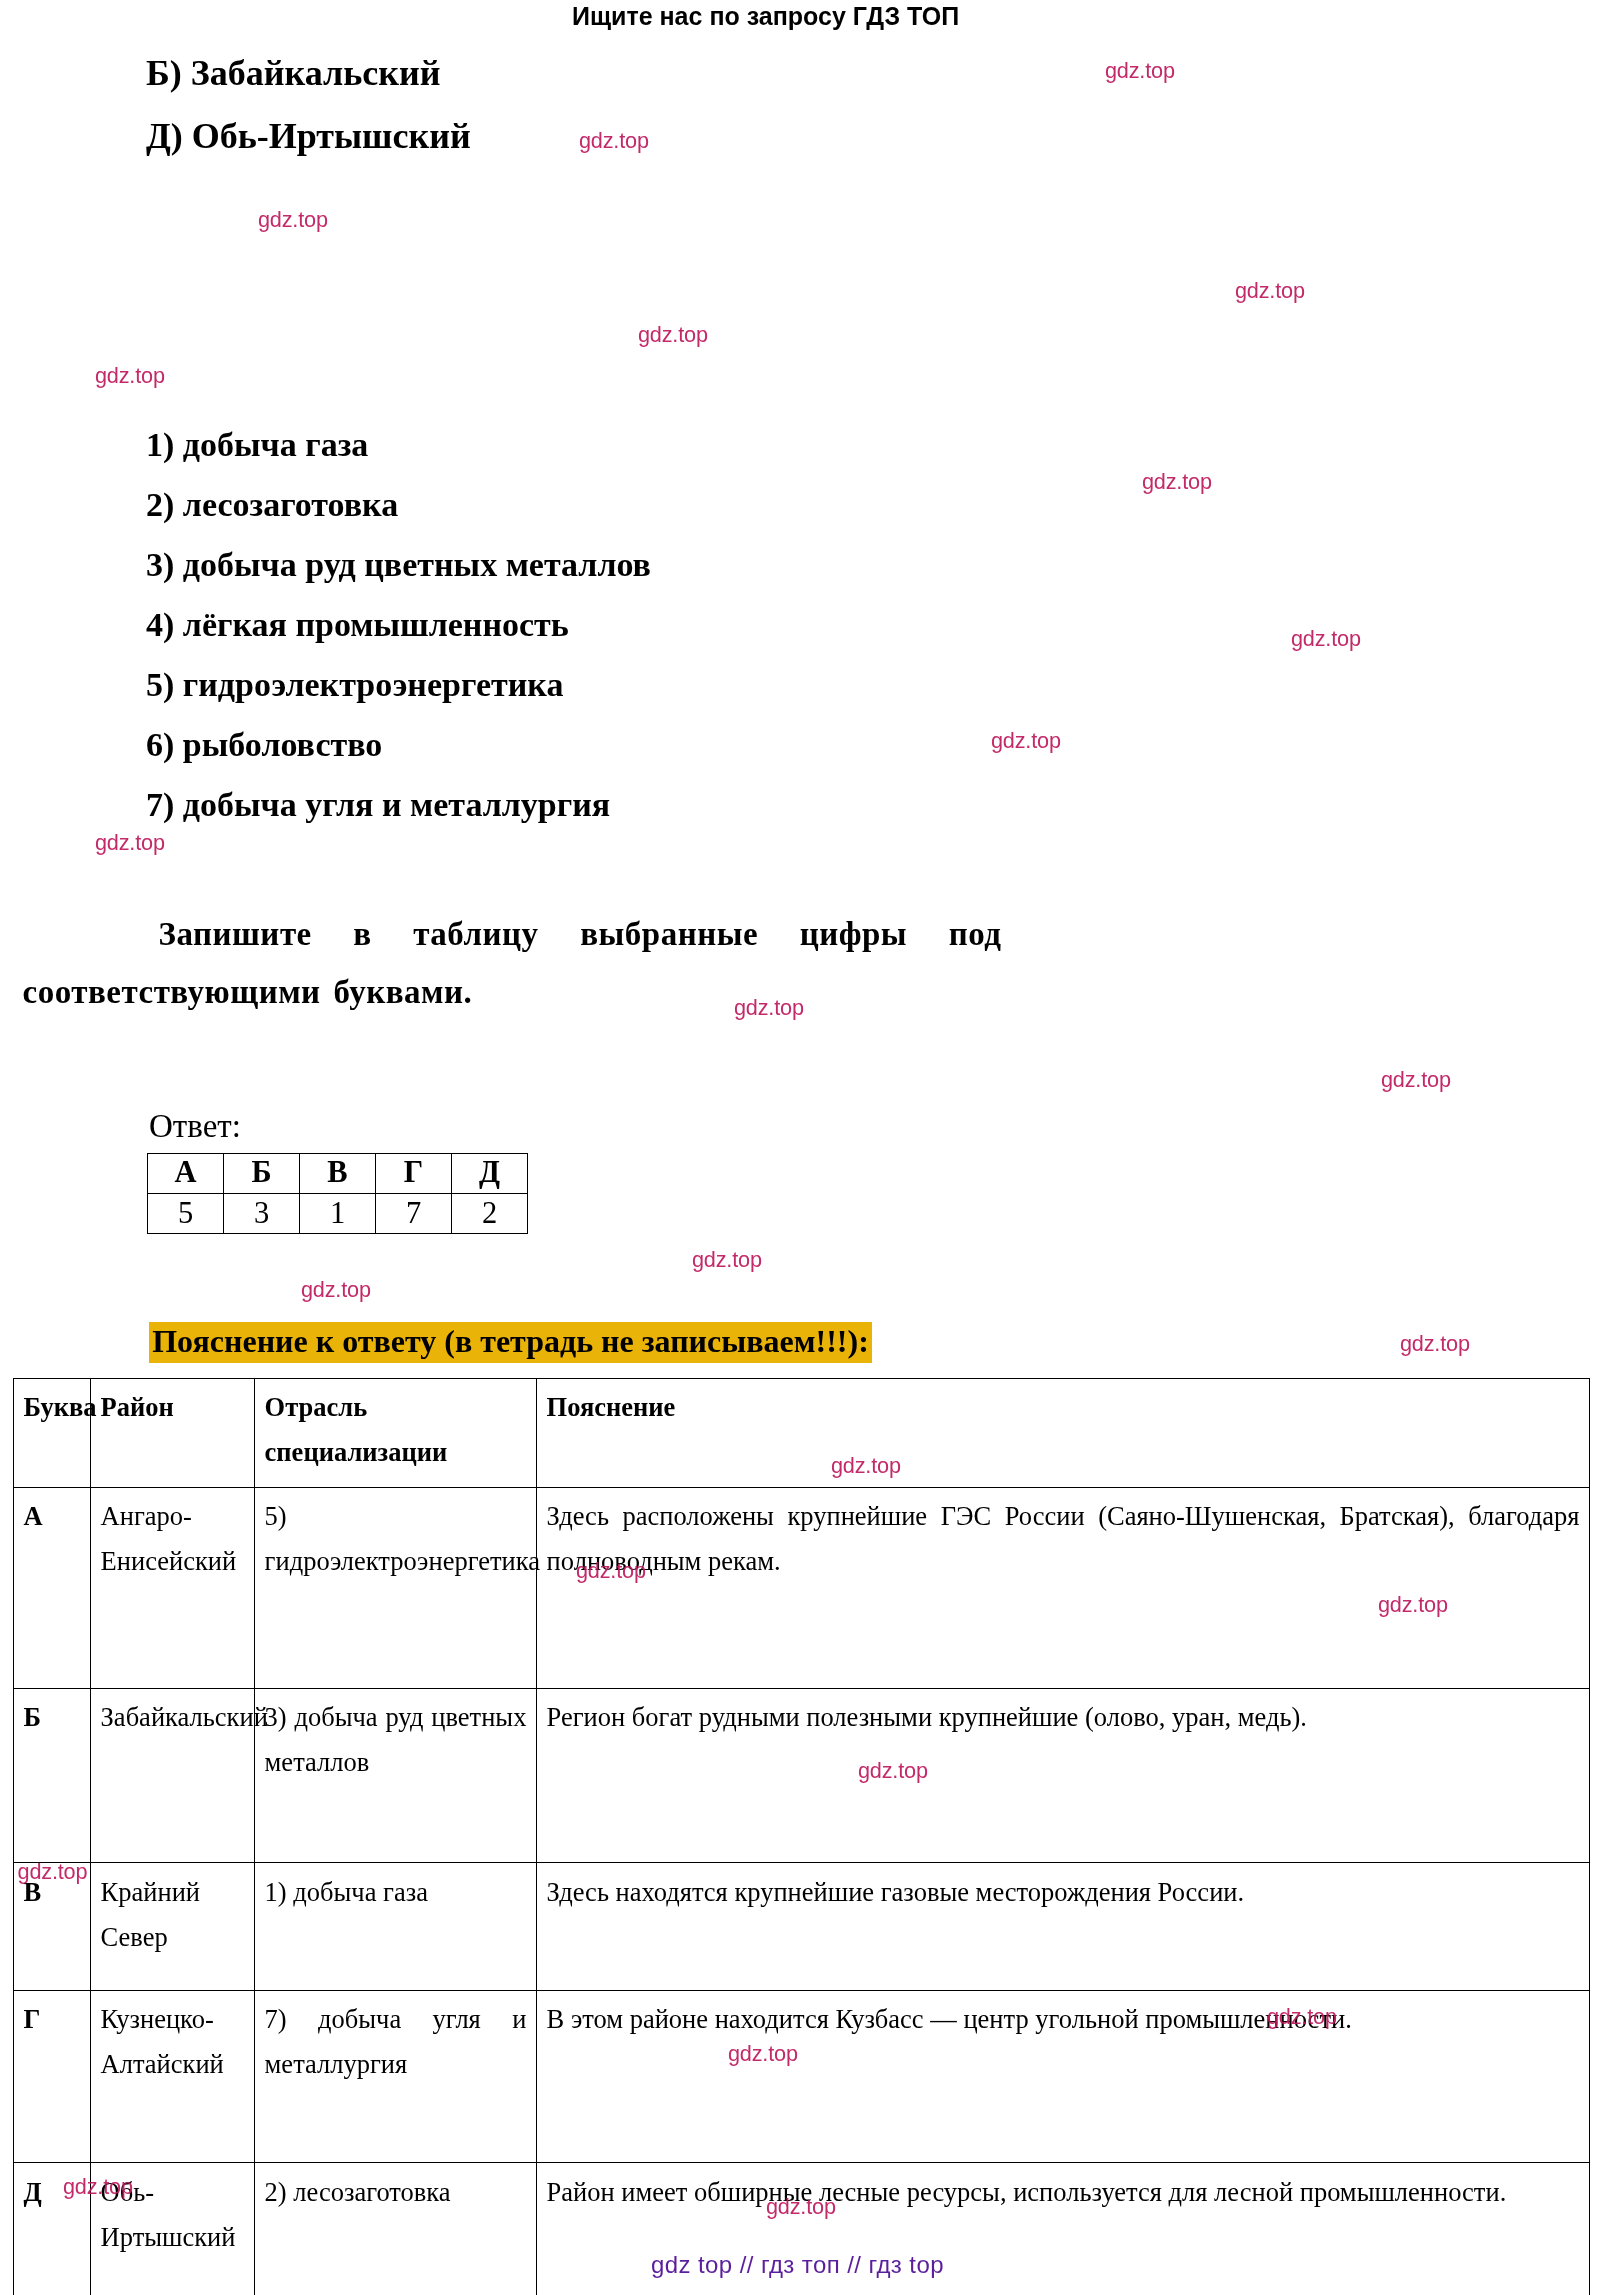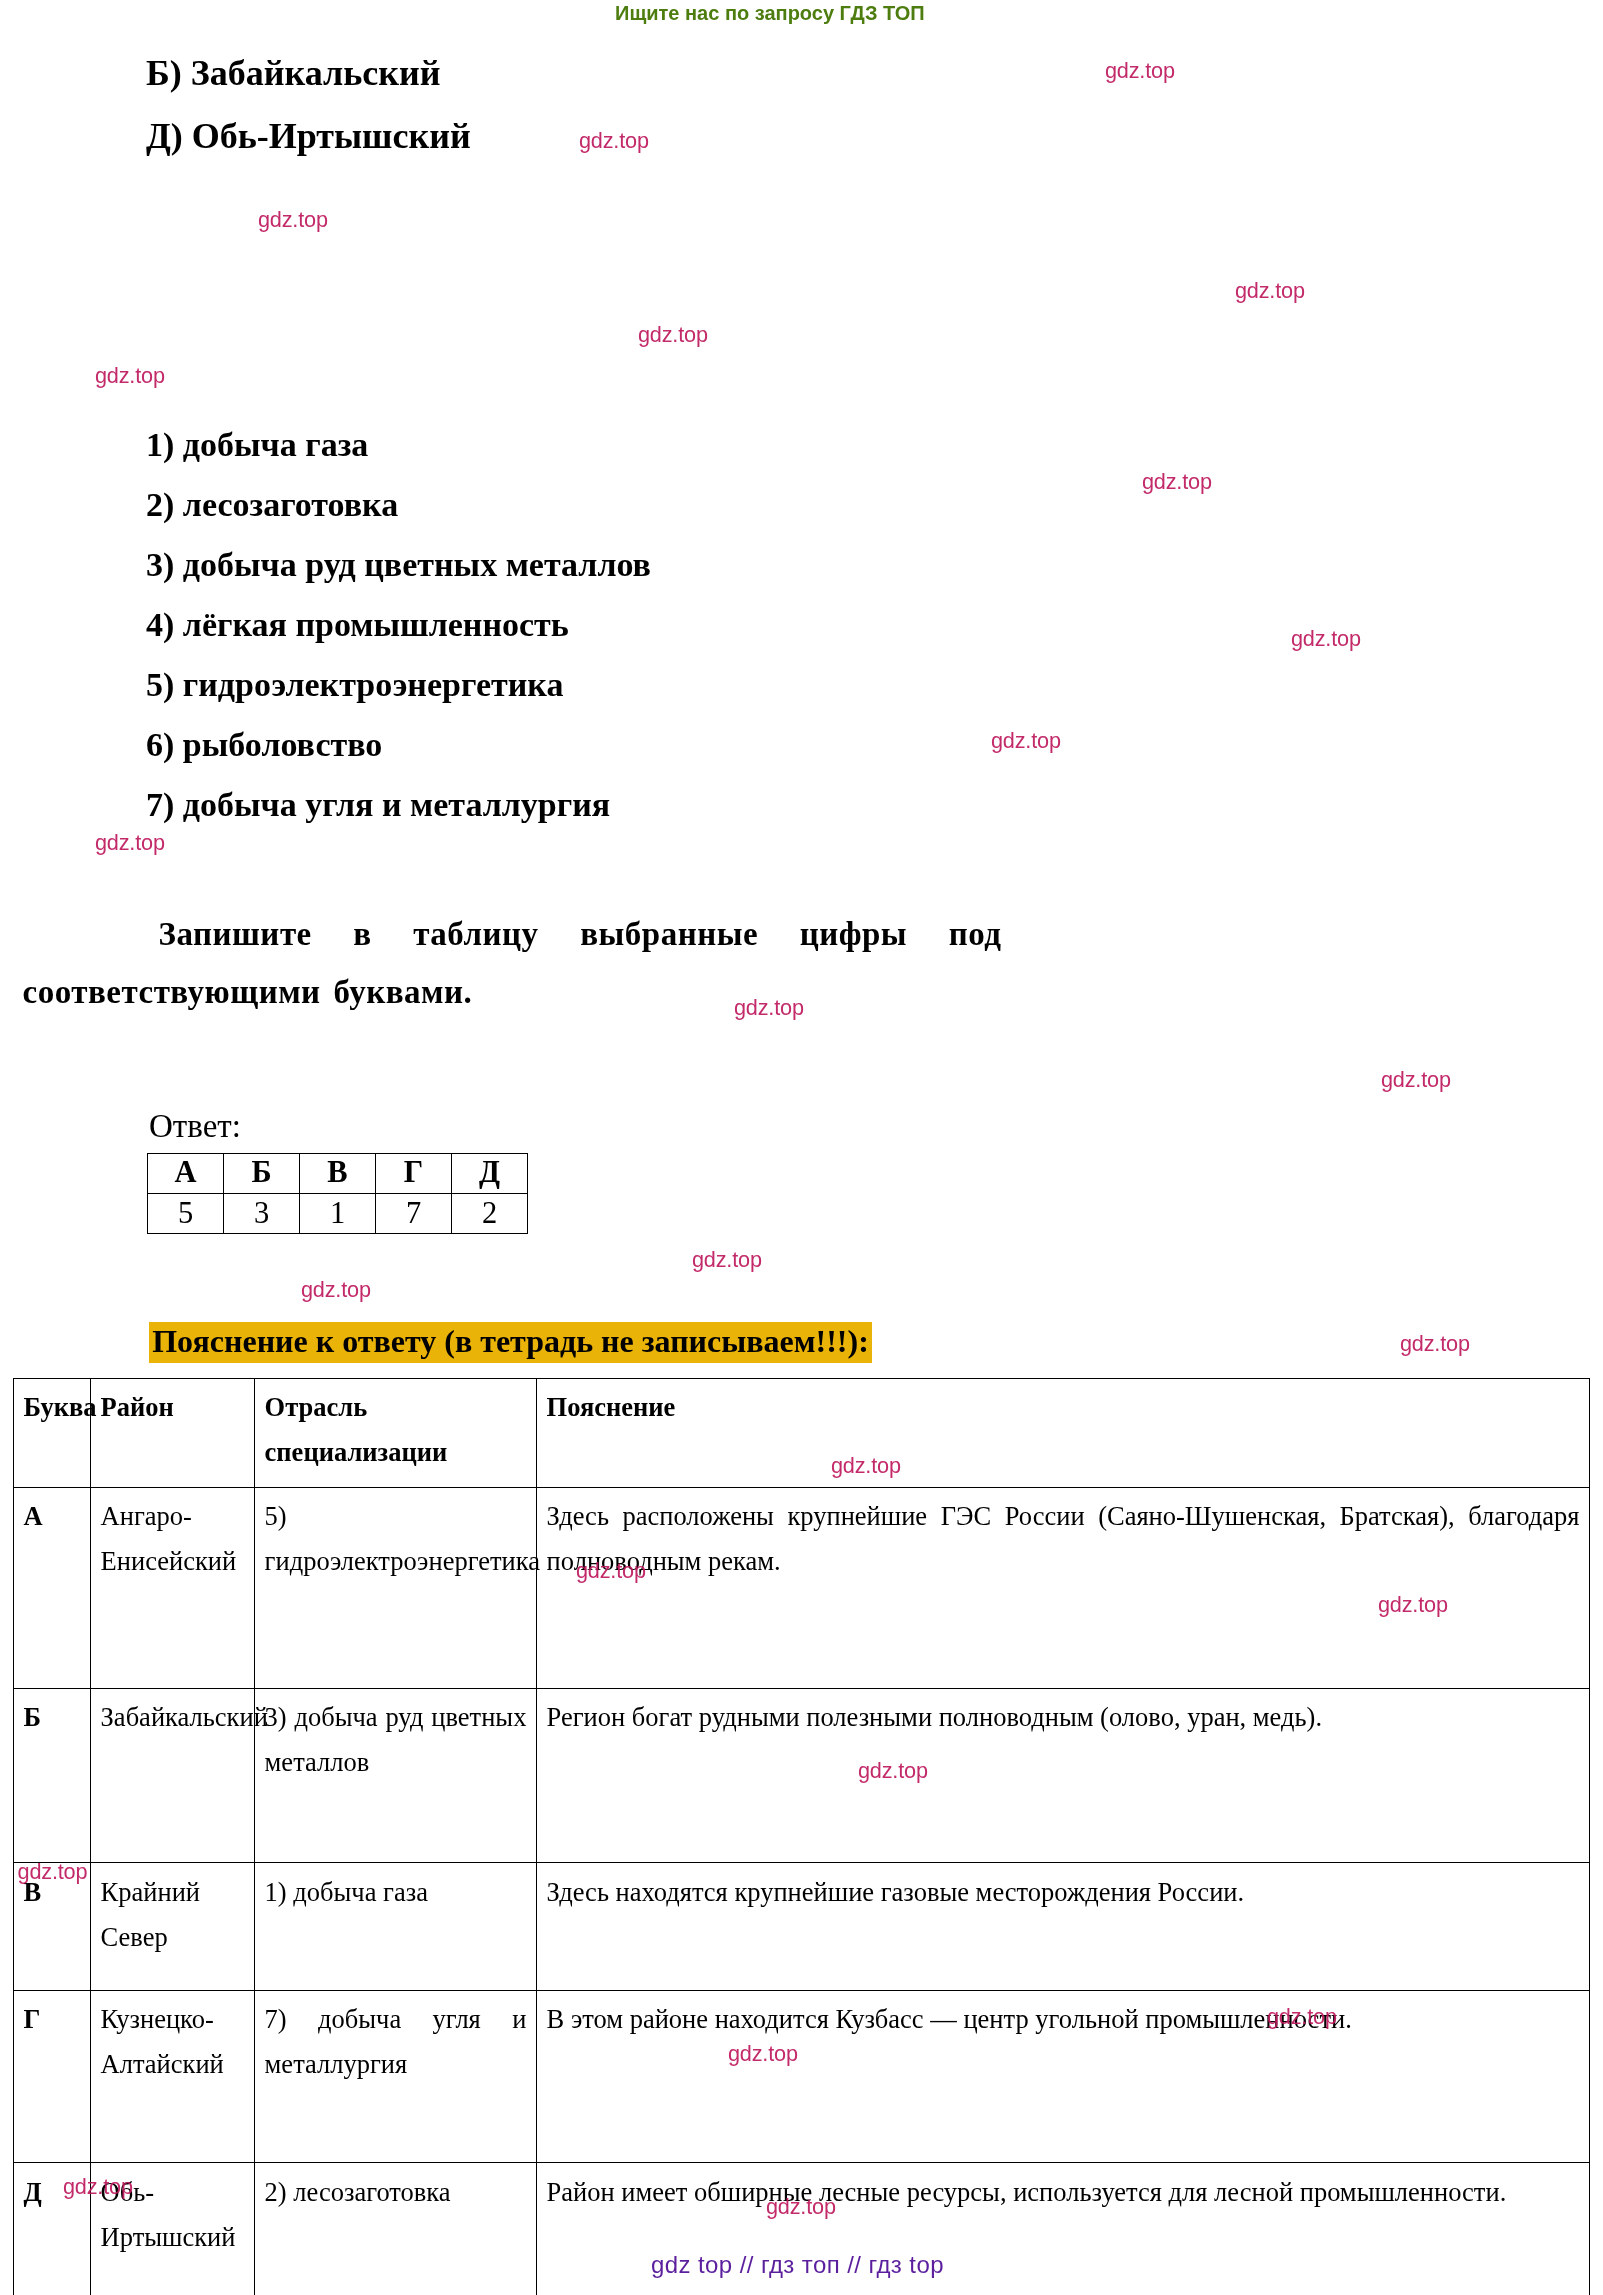--- a/index.html
+++ b/index.html
@@ -27,25 +27,25 @@
     opacity: .92;
     letter-spacing: -0.2px;
     z-index: 5;
     pointer-events: none;
   }
 
   
   .promo {
     position: absolute;
     top: 1.6px;
-    left: 615px;
+    left: 572px;
     font-family: "Liberation Sans", "DejaVu Sans", sans-serif;
-    font-size: 20px;
-    font-weight: 700;
-    color: #4d7c0f;
+    font-size: 25px;
+    font-weight: 700;
+    color: #000000;
     white-space: nowrap;
   }
 
   
   .letter-list {
     position: absolute;
     top: 42px;
     left: 146px;
     width: 802px;
   }
@@ -247,21 +247,21 @@
     <tr class="r1">
       <td class="letter">А</td>
       <td>Ангаро-Енисейский</td>
       <td>5) гидроэлектроэнергетика</td>
       <td>Здесь расположены крупнейшие ГЭС России (Саяно-Шушенская, Братская), благодаря полноводным рекам.</td>
     </tr>
     <tr class="r2">
       <td class="letter">Б</td>
       <td>Забайкальский</td>
       <td>3) добыча руд цветных металлов</td>
-      <td>Регион богат рудными полезными полноводным (олово, уран, медь).</td>
+      <td>Регион богат рудными полезными крупнейшие (олово, уран, медь).</td>
     </tr>
     <tr class="r3">
       <td class="letter">В</td>
       <td>Крайний Север</td>
       <td>1) добыча газа</td>
       <td>Здесь находятся крупнейшие газовые месторождения России.</td>
     </tr>
     <tr class="r4">
       <td class="letter">Г</td>
       <td>Кузнецко-Алтайский</td>

